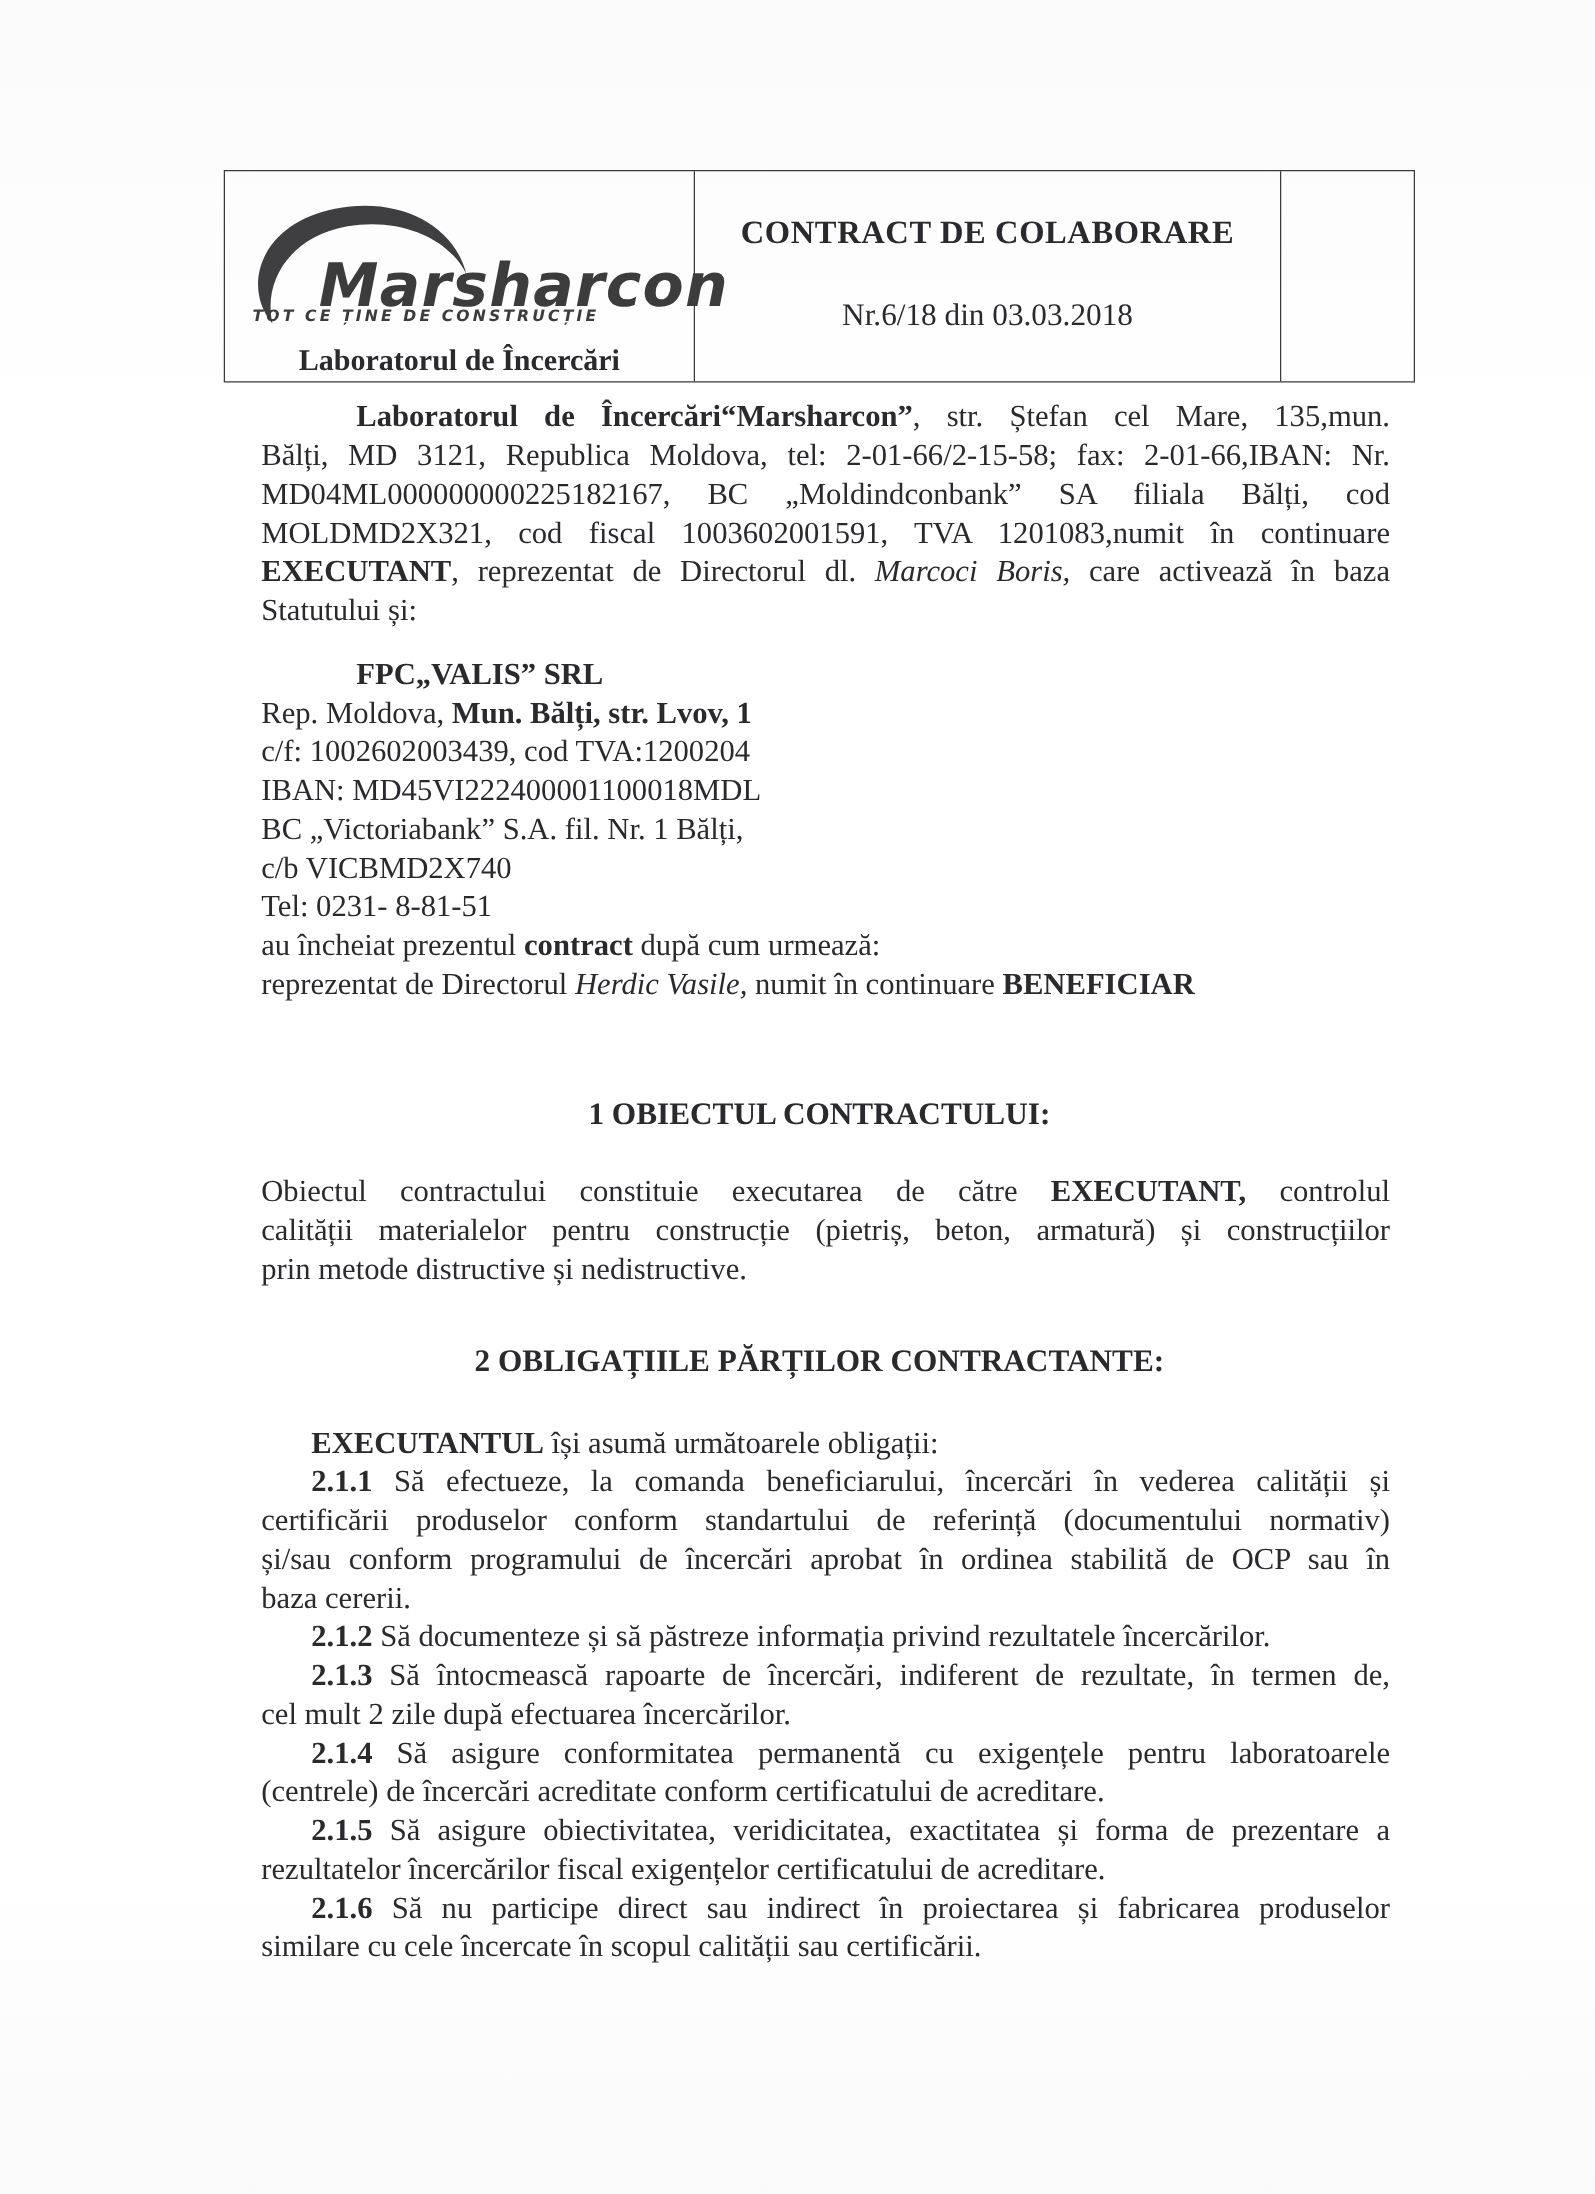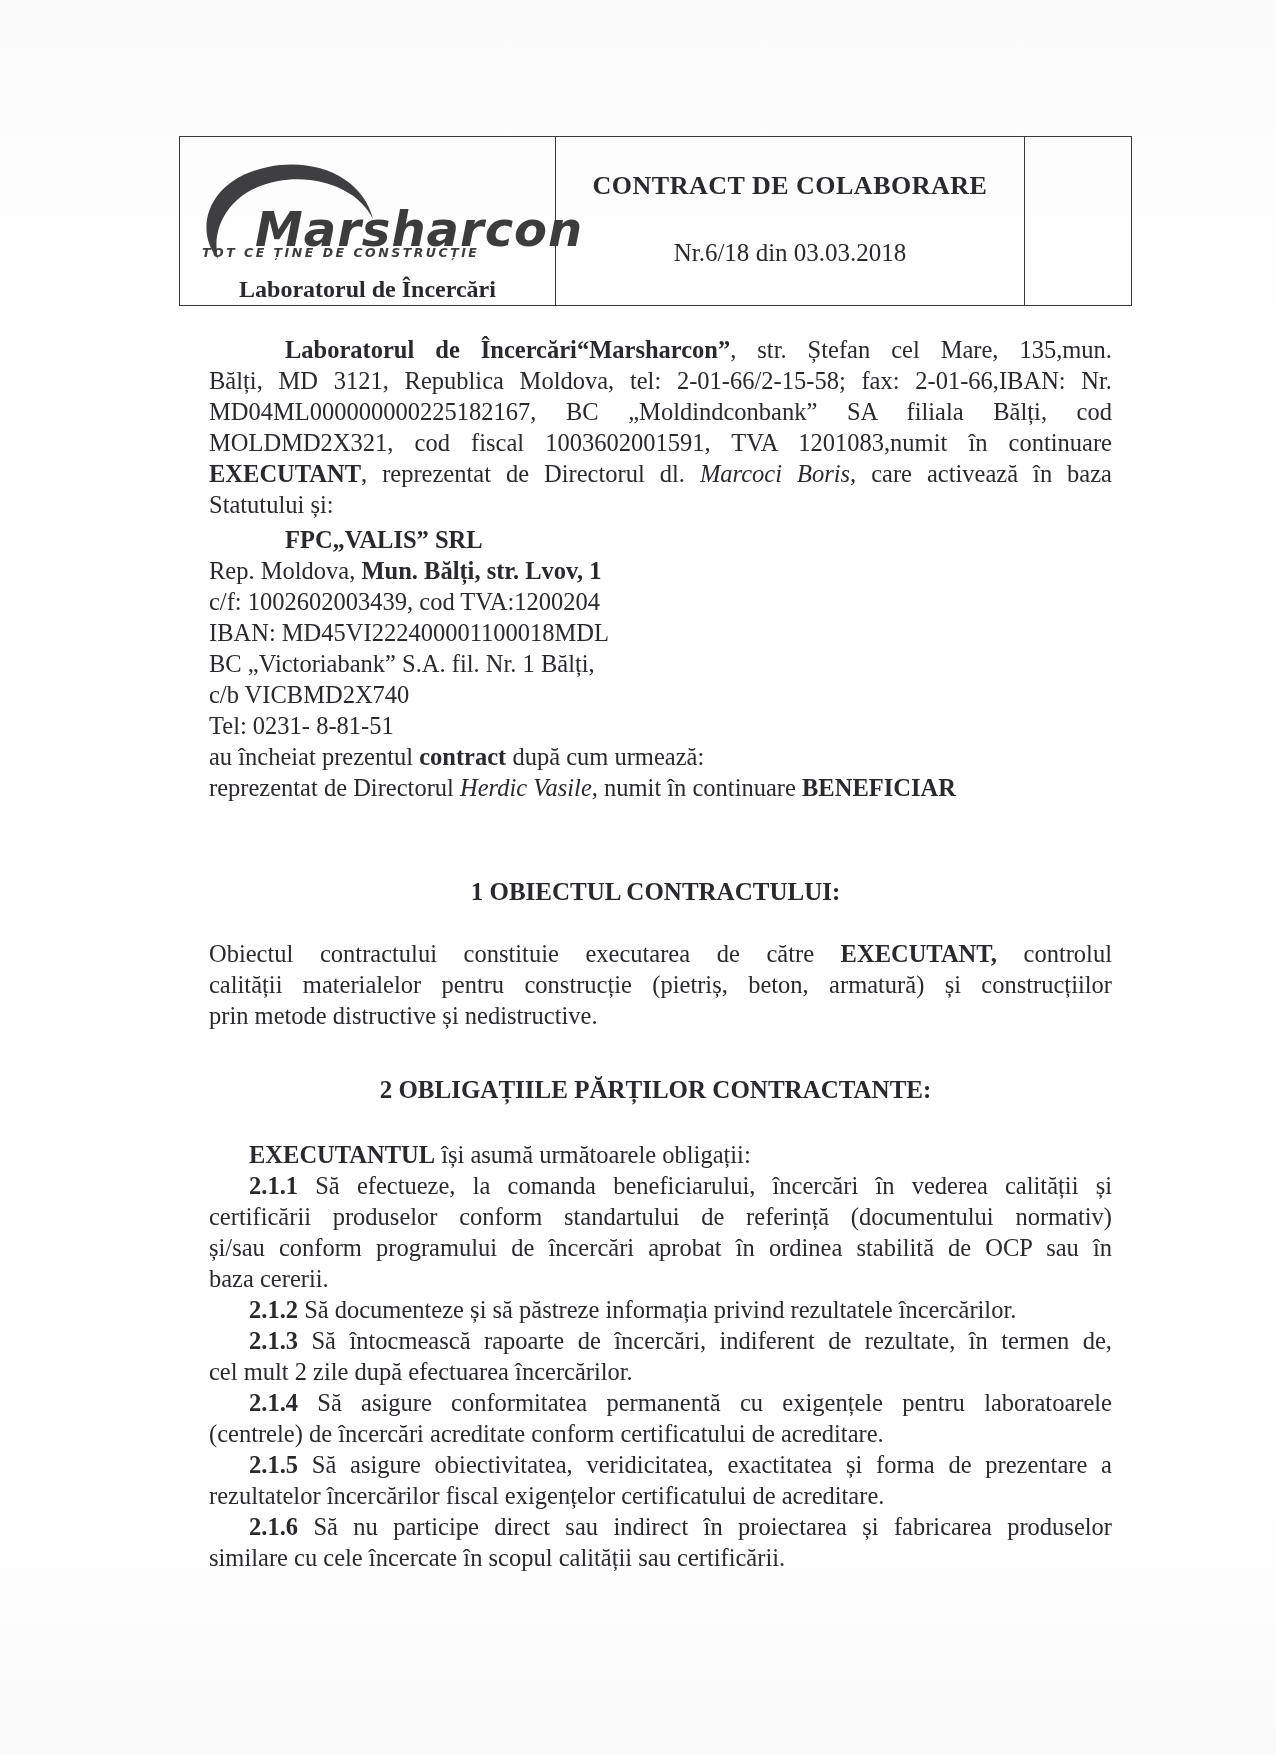--- a/index.html
+++ b/index.html
@@ -81,21 +81,21 @@
   <div class="hcell-title">
     <div class="doc-title">CONTRACT DE COLABORARE</div>
     <div class="doc-number">
       <span>Nr.</span><b>6/18</b><span> din </span><b>03.03.2018</b>
     </div>
   </div>
   <div class="hcell-empty"></div>
 </div>
 
 <div class="body-text" style="top:318px;">
-  <span class="jl" style="padding-left:76px;margin-top:16px;"><span class="b">Laboratorul de Încercări“Marsharcon”</span><span>, str. Ștefan cel Mare, 135,mun.</span></span>
+  <span class="jl" style="padding-left:76px;"><span class="b">Laboratorul de Încercări“Marsharcon”</span><span>, str. Ștefan cel Mare, 135,mun.</span></span>
   <span class="jl">Bălți, MD 3121, Republica Moldova, tel: 2-01-66/2-15-58; fax: 2-01-66,IBAN: Nr.</span>
   <span class="jl">MD04ML000000000225182167, BC „Moldindconbank” SA filiala Bălți, cod</span>
   <span class="jl">MOLDMD2X321, cod fiscal 1003602001591, TVA 1201083,numit în continuare</span>
   <span class="jl"><span class="b">EXECUTANT</span><span>, reprezentat de Directorul dl. </span><span class="i">Marcoci Boris,</span><span> care activează în baza</span></span>
   <span class="line">Statutului și:</span>
 </div>
 
 <div class="body-text" style="top:504px;">
   <span class="line b" style="padding-left:76px;margin-top:20px;">FPC„VALIS” SRL</span>
   <span class="line"><span>Rep. Moldova, </span><span class="b">Mun. Bălți, str. Lvov, 1</span></span>

